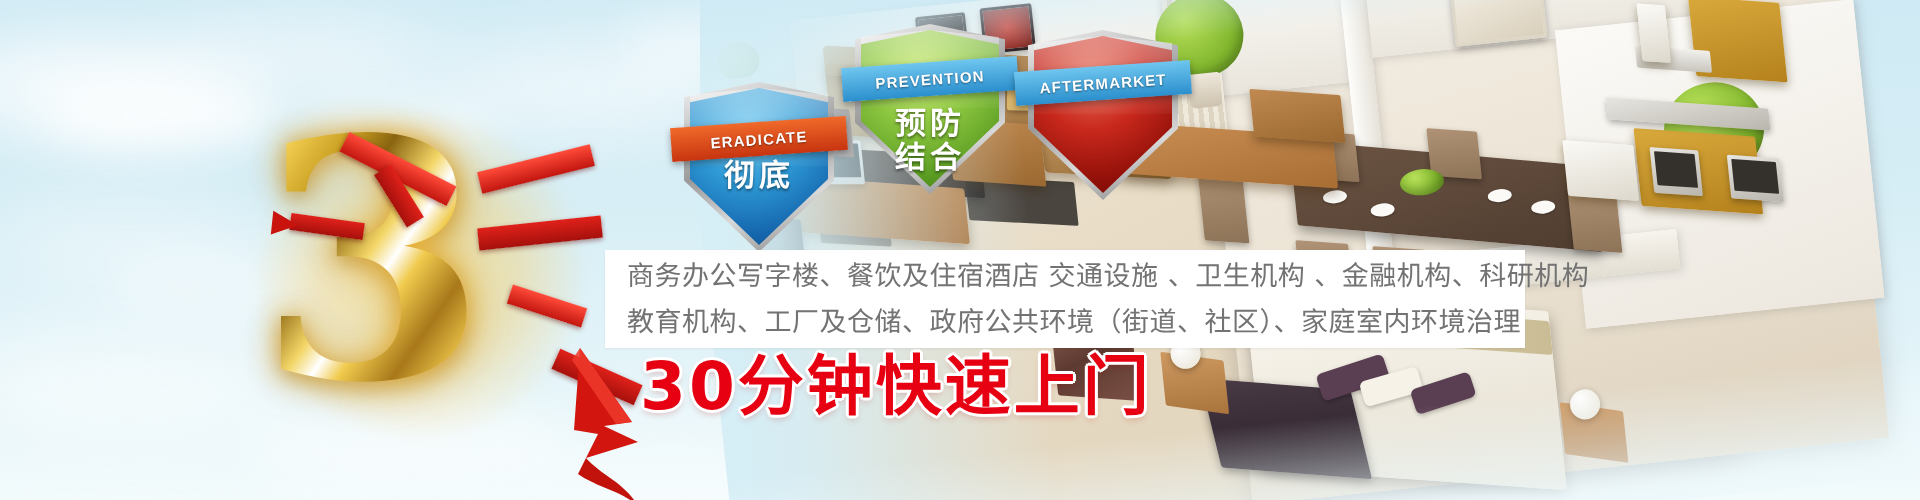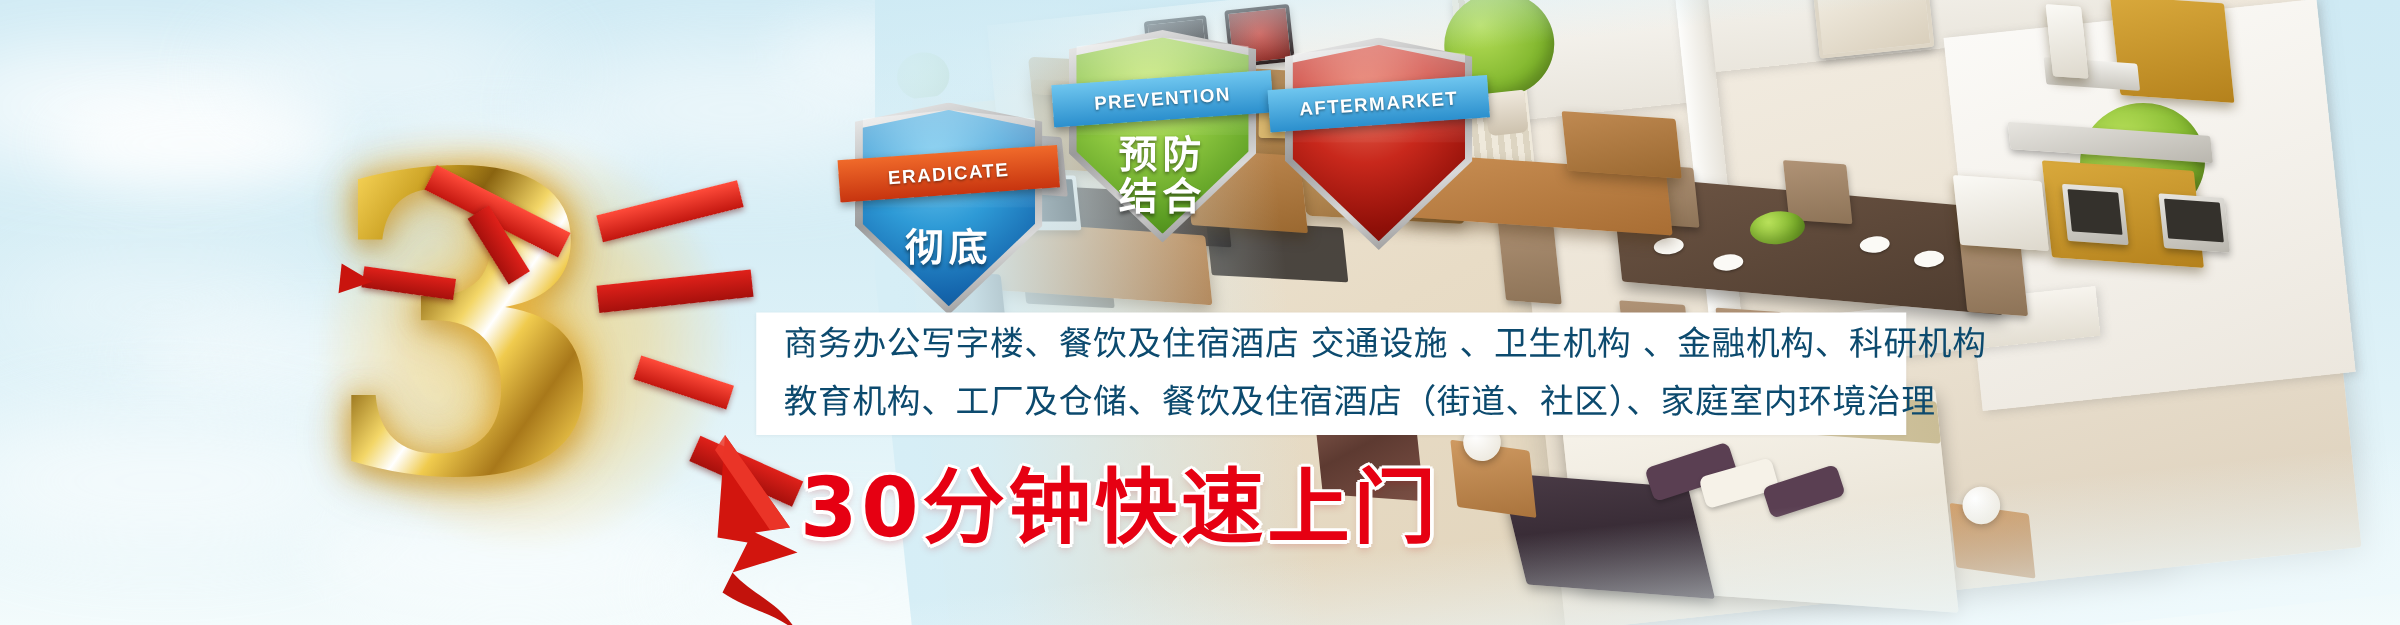--- a/index.html
+++ b/index.html
@@ -203,21 +203,21 @@
     position:absolute;left:0;right:0;text-align:center;
     font-weight:700;color:#ffffff;
     text-shadow:0 2px 3px rgba(0,0,0,.45);
     font-family:"DejaVu Sans","Liberation Sans",sans-serif;
   }
 
   #shield1{left:684px;top:82px;}
   #shield1 .inner{background:radial-gradient(circle at 42% 26%,#6ec7ef 0%,#2e9ad6 38%,#1566ad 75%,#0d4a84 100%);}
   #shield1 .band{top:40px;transform:rotate(-4deg);
     background:linear-gradient(180deg,#f06a2a,#c7340f);}
-  #shield1 .cn1{top:91px;font-size:31px;letter-spacing:4px;}
+  #shield1 .cn1{top:68px;font-size:31px;letter-spacing:4px;}
   #shield1 .cn2{top:110px;font-size:31px;letter-spacing:4px;}
 
   #shield2{left:855px;top:24px;}
   #shield2 .inner{background:radial-gradient(circle at 42% 26%,#c5e86a 0%,#8cc63f 38%,#5a9c22 75%,#3f7714 100%);}
   #shield2 .band{top:38px;transform:rotate(-4deg);
     background:linear-gradient(180deg,#6fc6ef,#2b8fcd);}
   #shield2 .cn1{top:74px;font-size:31px;letter-spacing:4px;}
   #shield2 .cn2{top:108px;font-size:31px;letter-spacing:4px;}
 
   #shield3{left:1028px;top:30px;}
@@ -228,28 +228,28 @@
   #shield3 .cn2{top:106px;font-size:31px;letter-spacing:4px;}
 
   
   .panel{
     position:absolute;left:605px;top:250px;width:920px;height:98px;
     background:#ffffff;display:flex;flex-direction:column;
     justify-content:center;padding:0 22px;box-sizing:border-box;
     box-shadow:0 1px 3px rgba(0,0,0,.06);
   }
   .panel p{
-    margin:0;color:#0c4a6e;font-size:27px;line-height:46px;
+    margin:0;color:#737373;font-size:27px;line-height:46px;
     letter-spacing:.5px;white-space:nowrap;
     font-family:"DejaVu Sans","Liberation Sans",sans-serif;
   }
 
   
   .headline{
-    position:absolute;left:640px;top:352px;
+    position:absolute;left:640px;top:332px;
     font-size:66px;font-weight:700;color:#e60012;
     letter-spacing:3px;white-space:nowrap;
     font-family:"DejaVu Sans","Liberation Sans",sans-serif;
     text-shadow:
       -2px -2px 0 #fff, 2px -2px 0 #fff, -2px 2px 0 #fff, 2px 2px 0 #fff,
       -3px 0 0 #fff, 3px 0 0 #fff, 0 -3px 0 #fff, 0 3px 0 #fff,
       0 4px 7px rgba(180,0,10,.25);
   }
 </style>
 </head>
@@ -413,18 +413,18 @@
     <div class="edge"></div>
     <div class="inner"></div>
     <div class="gloss"></div>
     <div class="band">
       <span>AFTERMARKET</span>
     </div>
   </div>
 
   <div class="panel">
     <p>商务办公写字楼、餐饮及住宿酒店 交通设施 、卫生机构 、金融机构、科研机构</p>
-    <p>教育机构、工厂及仓储、餐饮及住宿酒店（街道、社区）、家庭室内环境治理</p>
+    <p>教育机构、工厂及仓储、政府公共环境（街道、社区）、家庭室内环境治理</p>
   </div>
 
   <div class="headline">30分钟快速上门</div>
 
 </div>
 
 </body></html>

